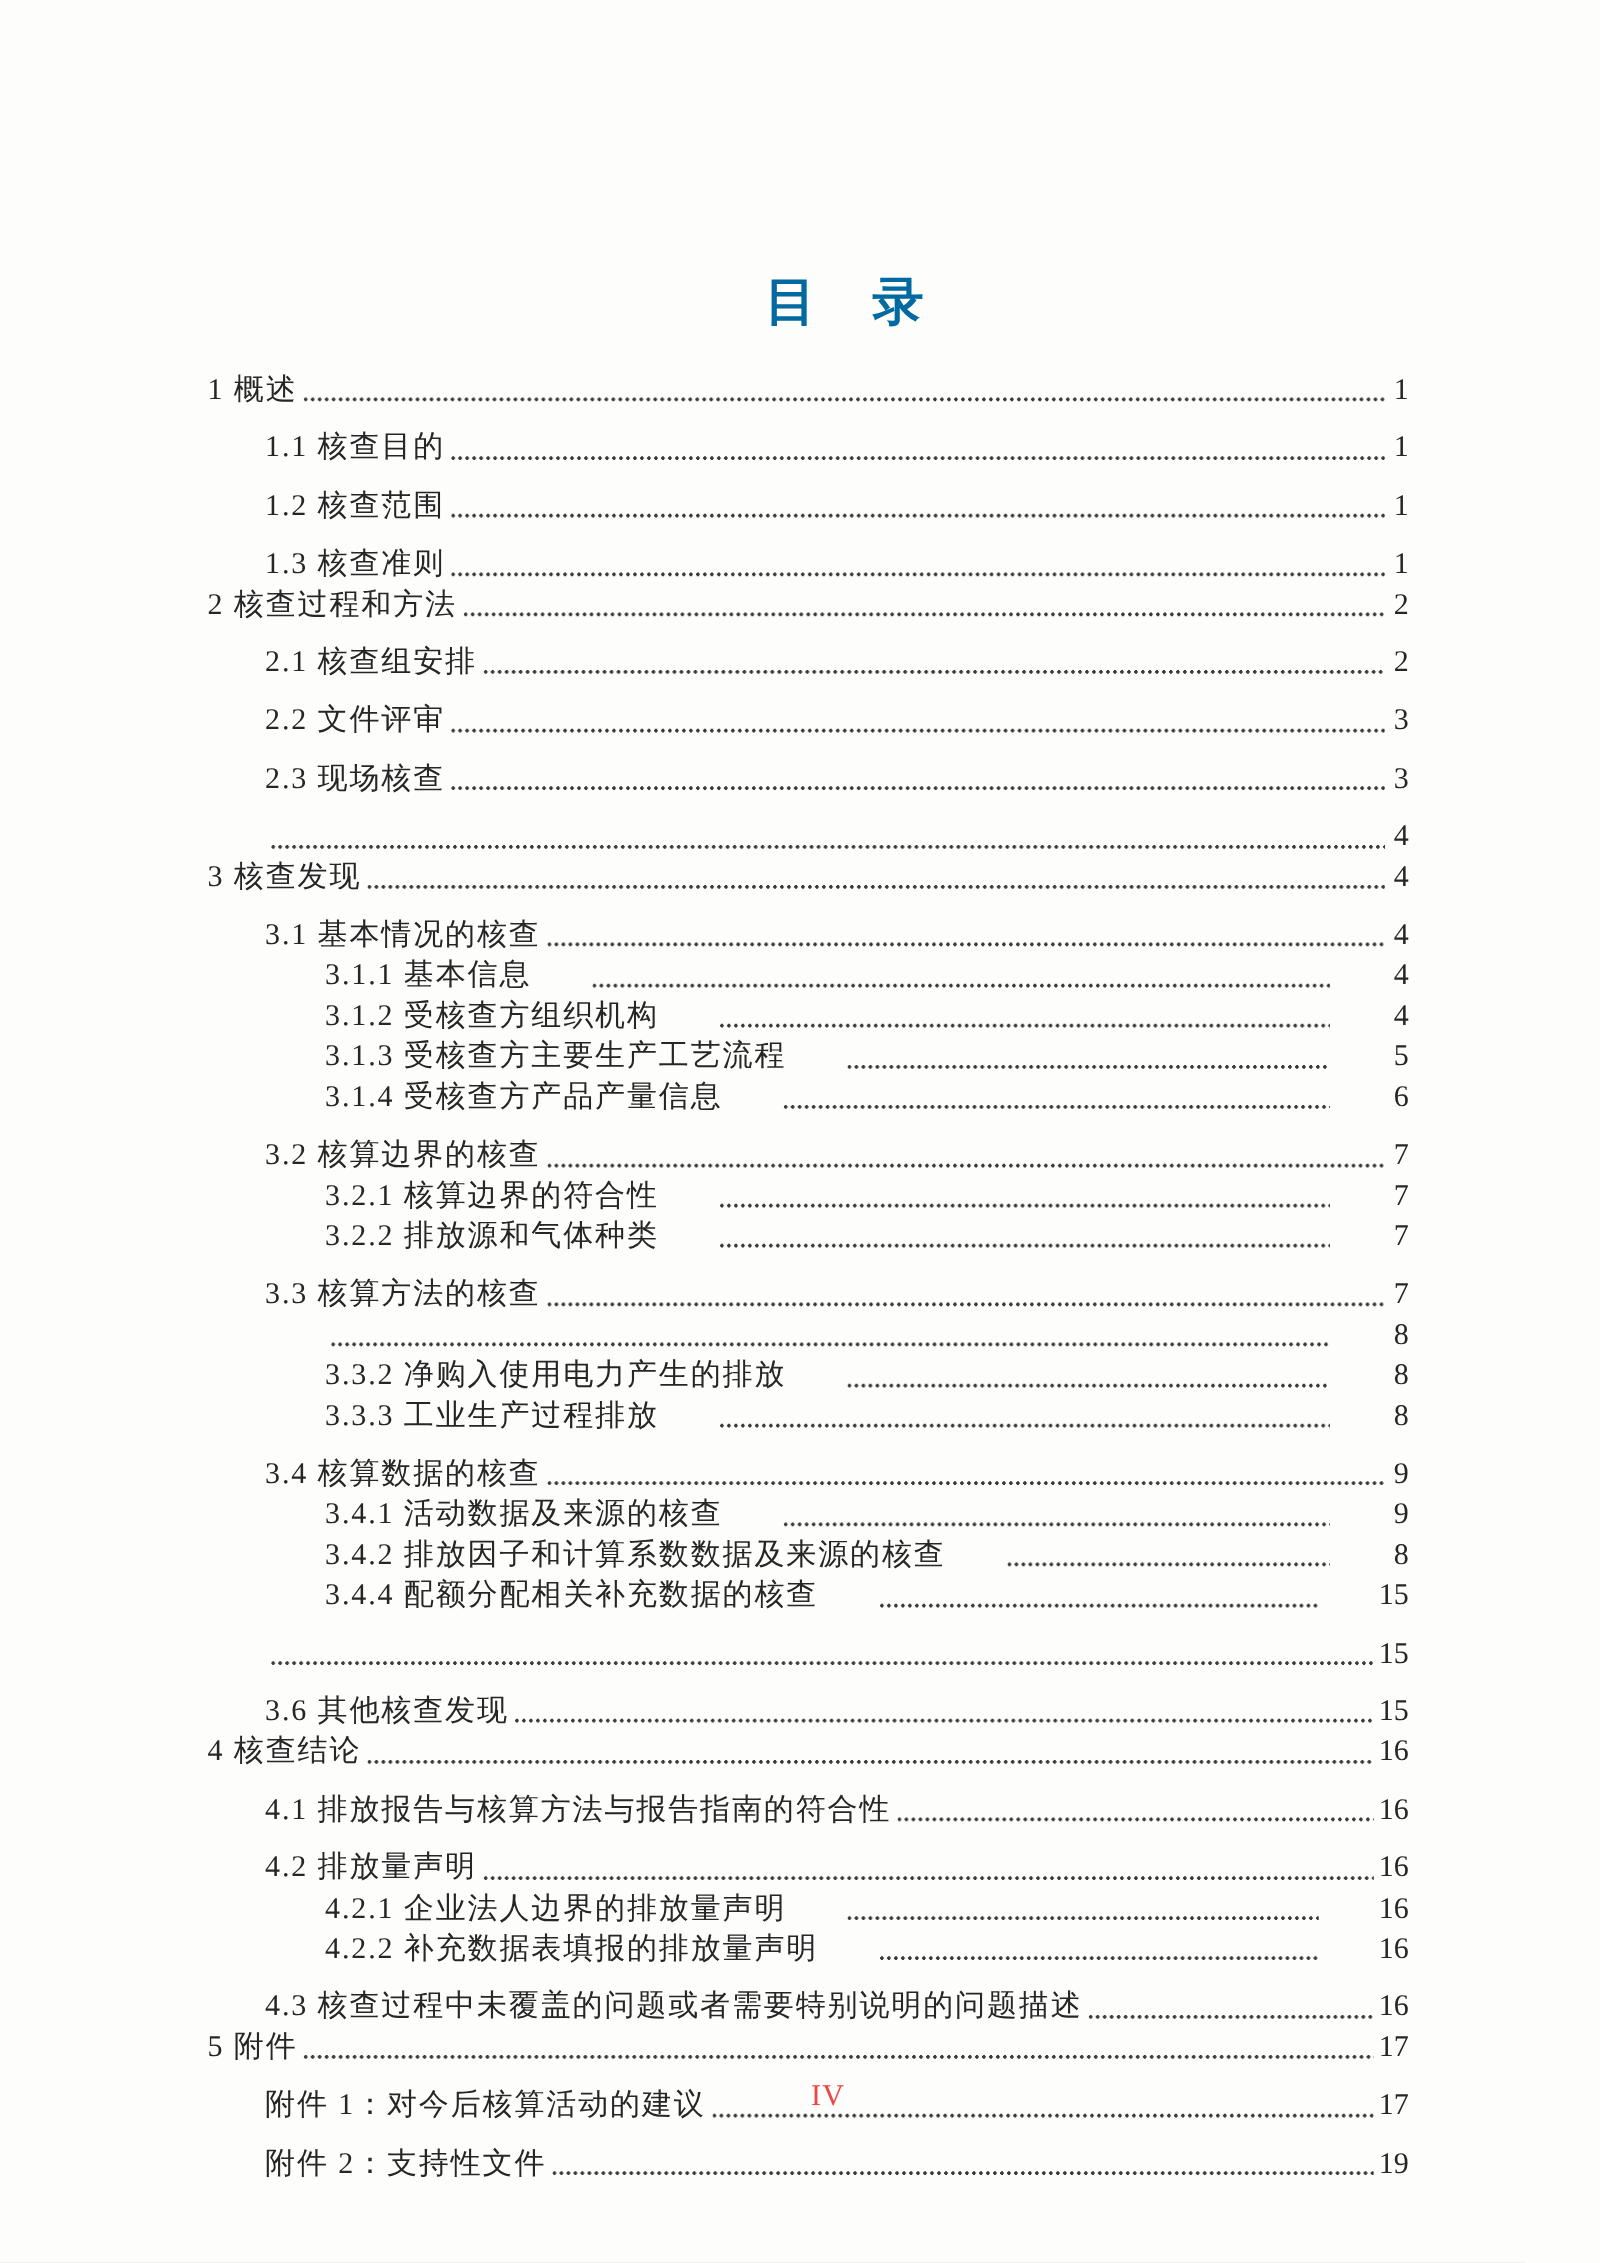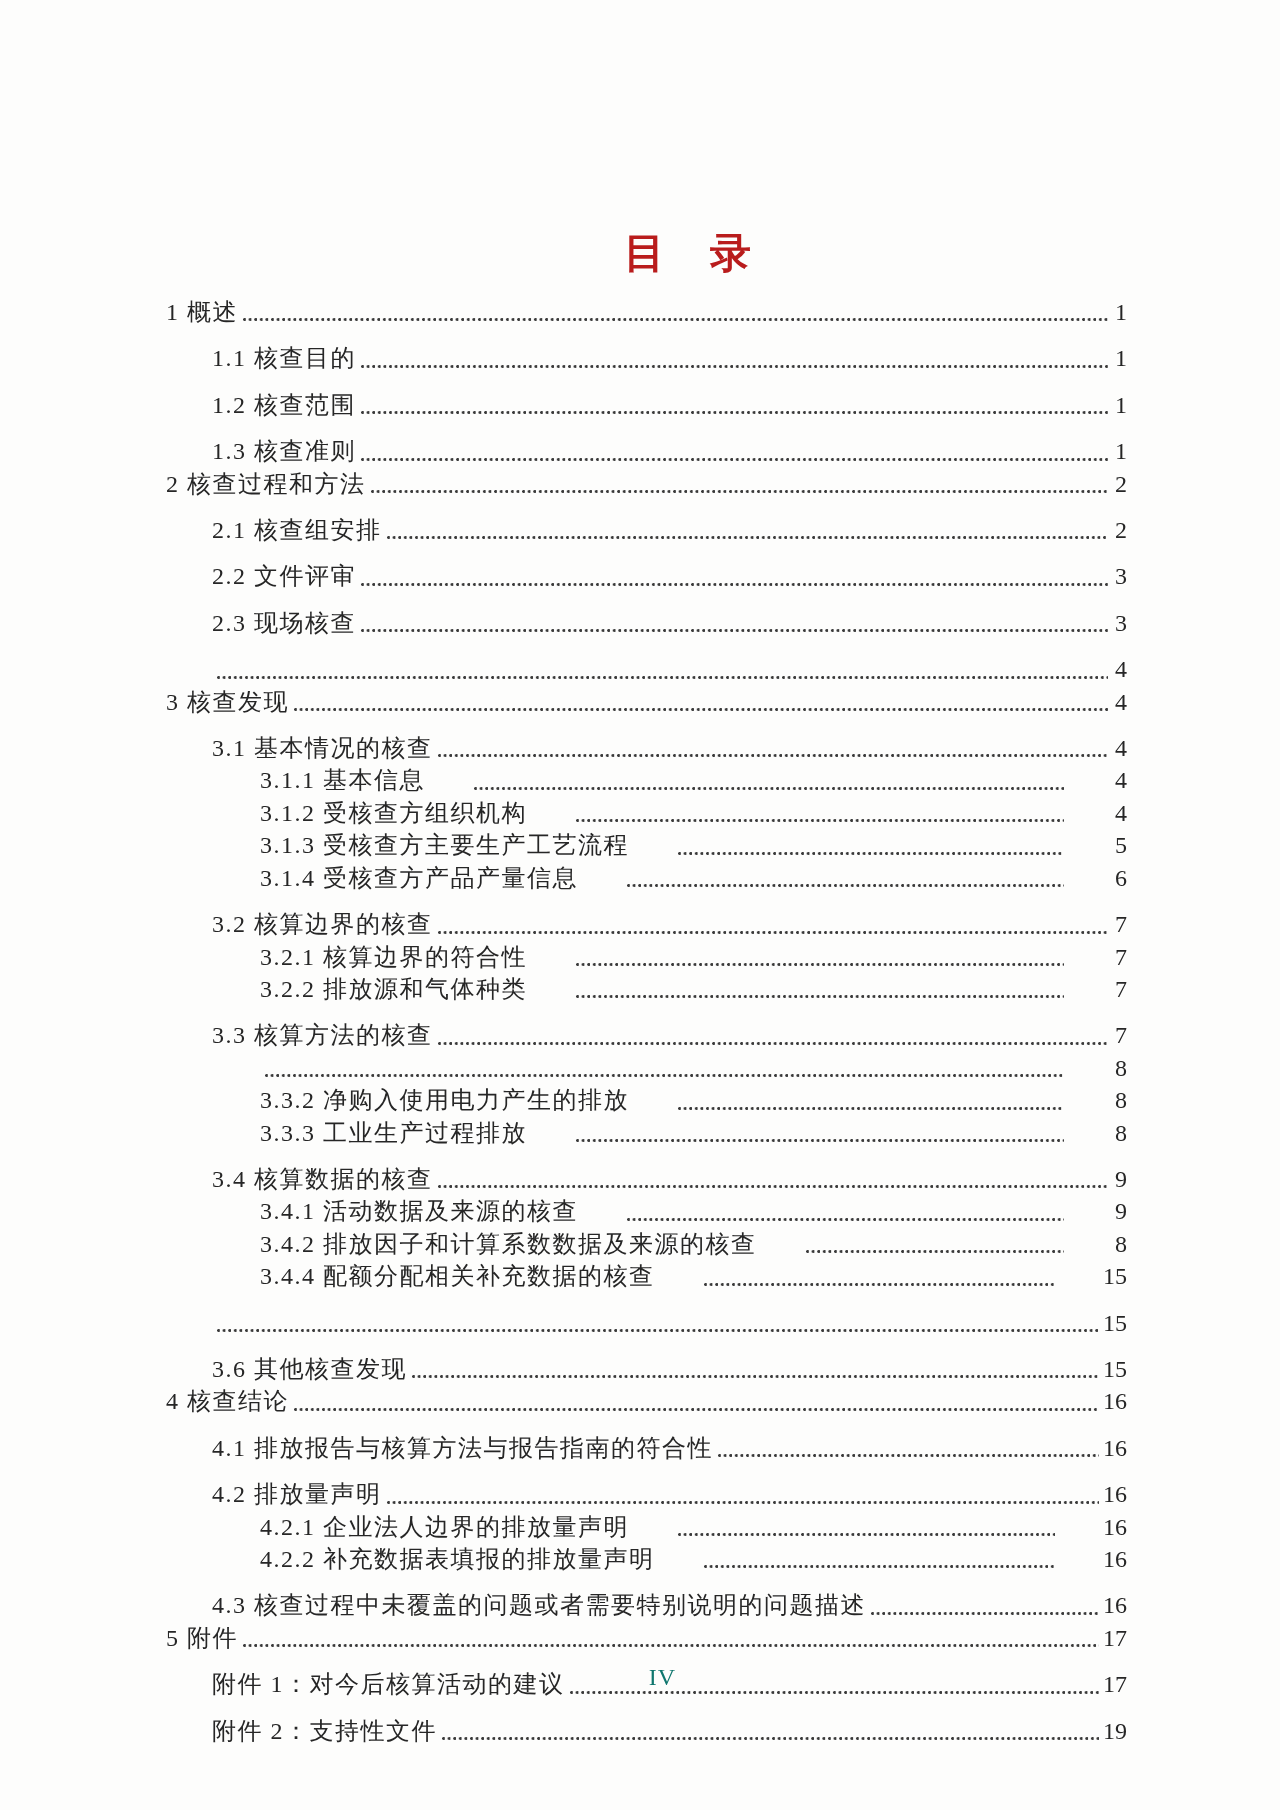--- a/index.html
+++ b/index.html
@@ -14,26 +14,26 @@
     background: #fdfdfc;
     overflow: hidden;
     font-family: "Liberation Serif", "DejaVu Serif", serif;
     color: #262626;
   }
   .title {
     position: absolute;
     top: 214px;
     left: 196px;
     width: 961px;
-    margin: 12px;
+    margin: 0;
     text-align: center;
     font-size: 41px;
     font-weight: 700;
     letter-spacing: 2px;
-    color: #b91c1c;
+    color: #0369a1;
     white-space: pre;
   }
   .toc {
     position: absolute;
     top: 296px;
     left: 166px;
     width: 961px;
   }
   .toc-row {
     display: flex;
@@ -71,21 +71,21 @@
     color: #262626;
   }
   .footer {
     position: absolute;
     top: 1664px;
     left: 182px;
     width: 961px;
     text-align: center;
     font-size: 24px;
     letter-spacing: 1px;
-    color: #0f766e;
+    color: #ef4444;
   }
 </style>
 </head>
 <body>
 
 <div class="page">
   <h1 class="title">目　录</h1>
   <div class="toc">
   <div class="toc-row lvl-1">
     <span class="toc-label">1 概述</span>

